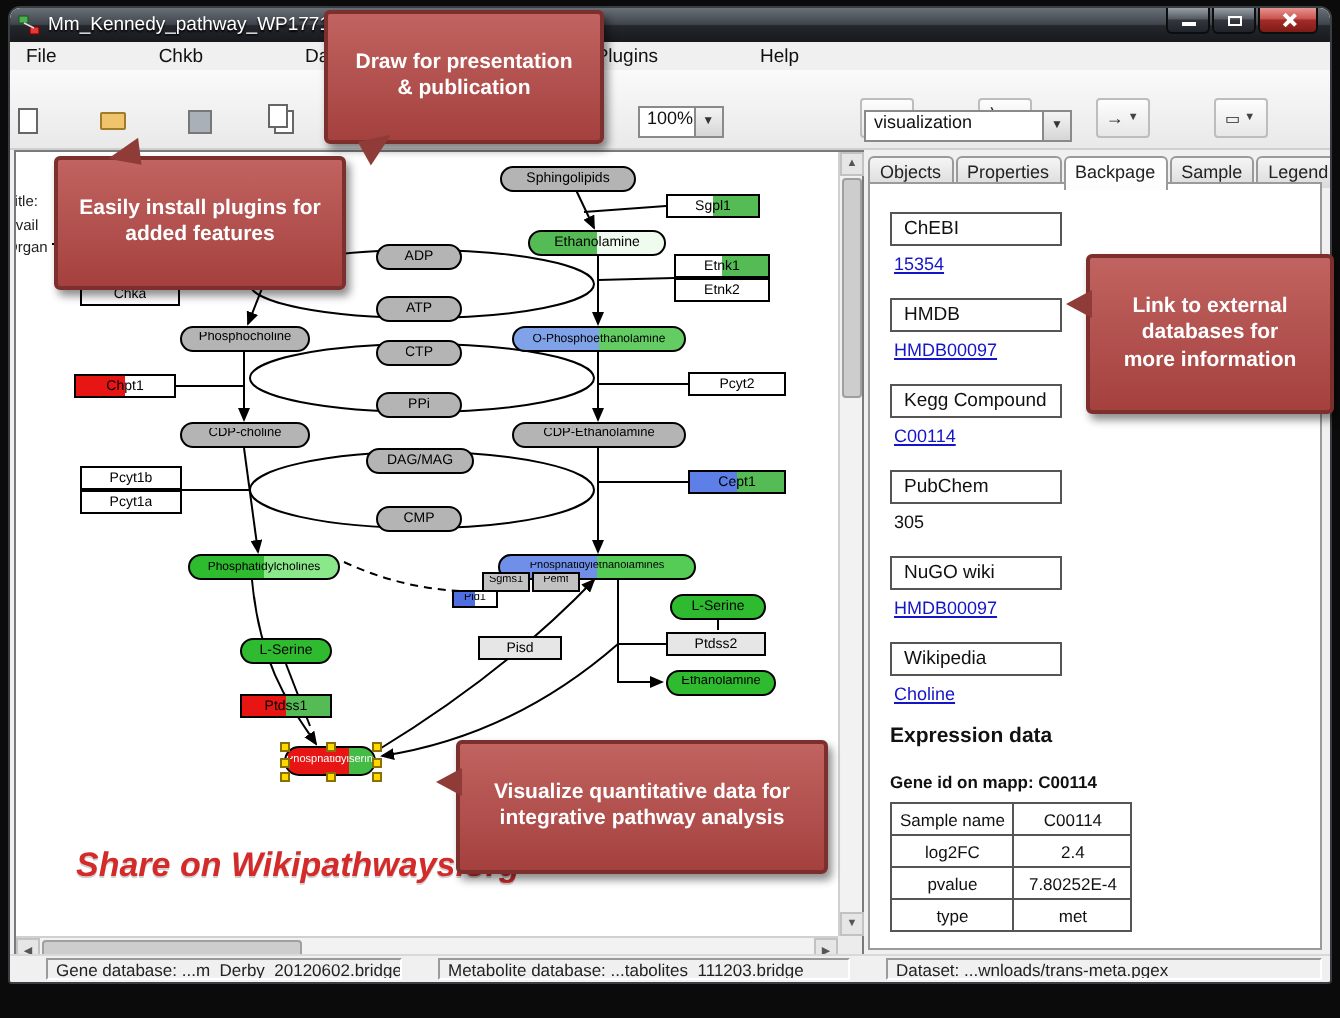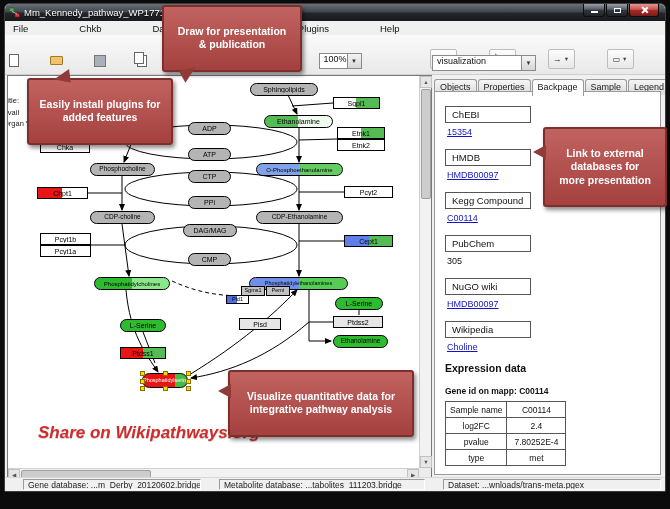--- a/index.html
+++ b/index.html
@@ -423,21 +423,21 @@
   <i class="pt pt-down"></i>
 </div>
 <div class="callout" style="left:27px;top:78px;width:146px;">
   <span>Easily install plugins for
 added features</span>
   <i class="pt pt-up"></i>
 </div>
 <div class="callout" style="left:543px;top:127px;width:124px;">
   <span>Link to external
 databases for
-more presentation</span>
+more information</span>
   <i class="pt pt-left"></i>
 </div>
 <div class="callout" style="left:228px;top:370px;width:186px;">
   <span>Visualize quantitative data for
 integrative pathway analysis</span>
   <i class="pt pt-left" style="top:12px;"></i>
 </div>
 <div class="share">Share on Wikipathways.org</div>
 
 </body></html>

